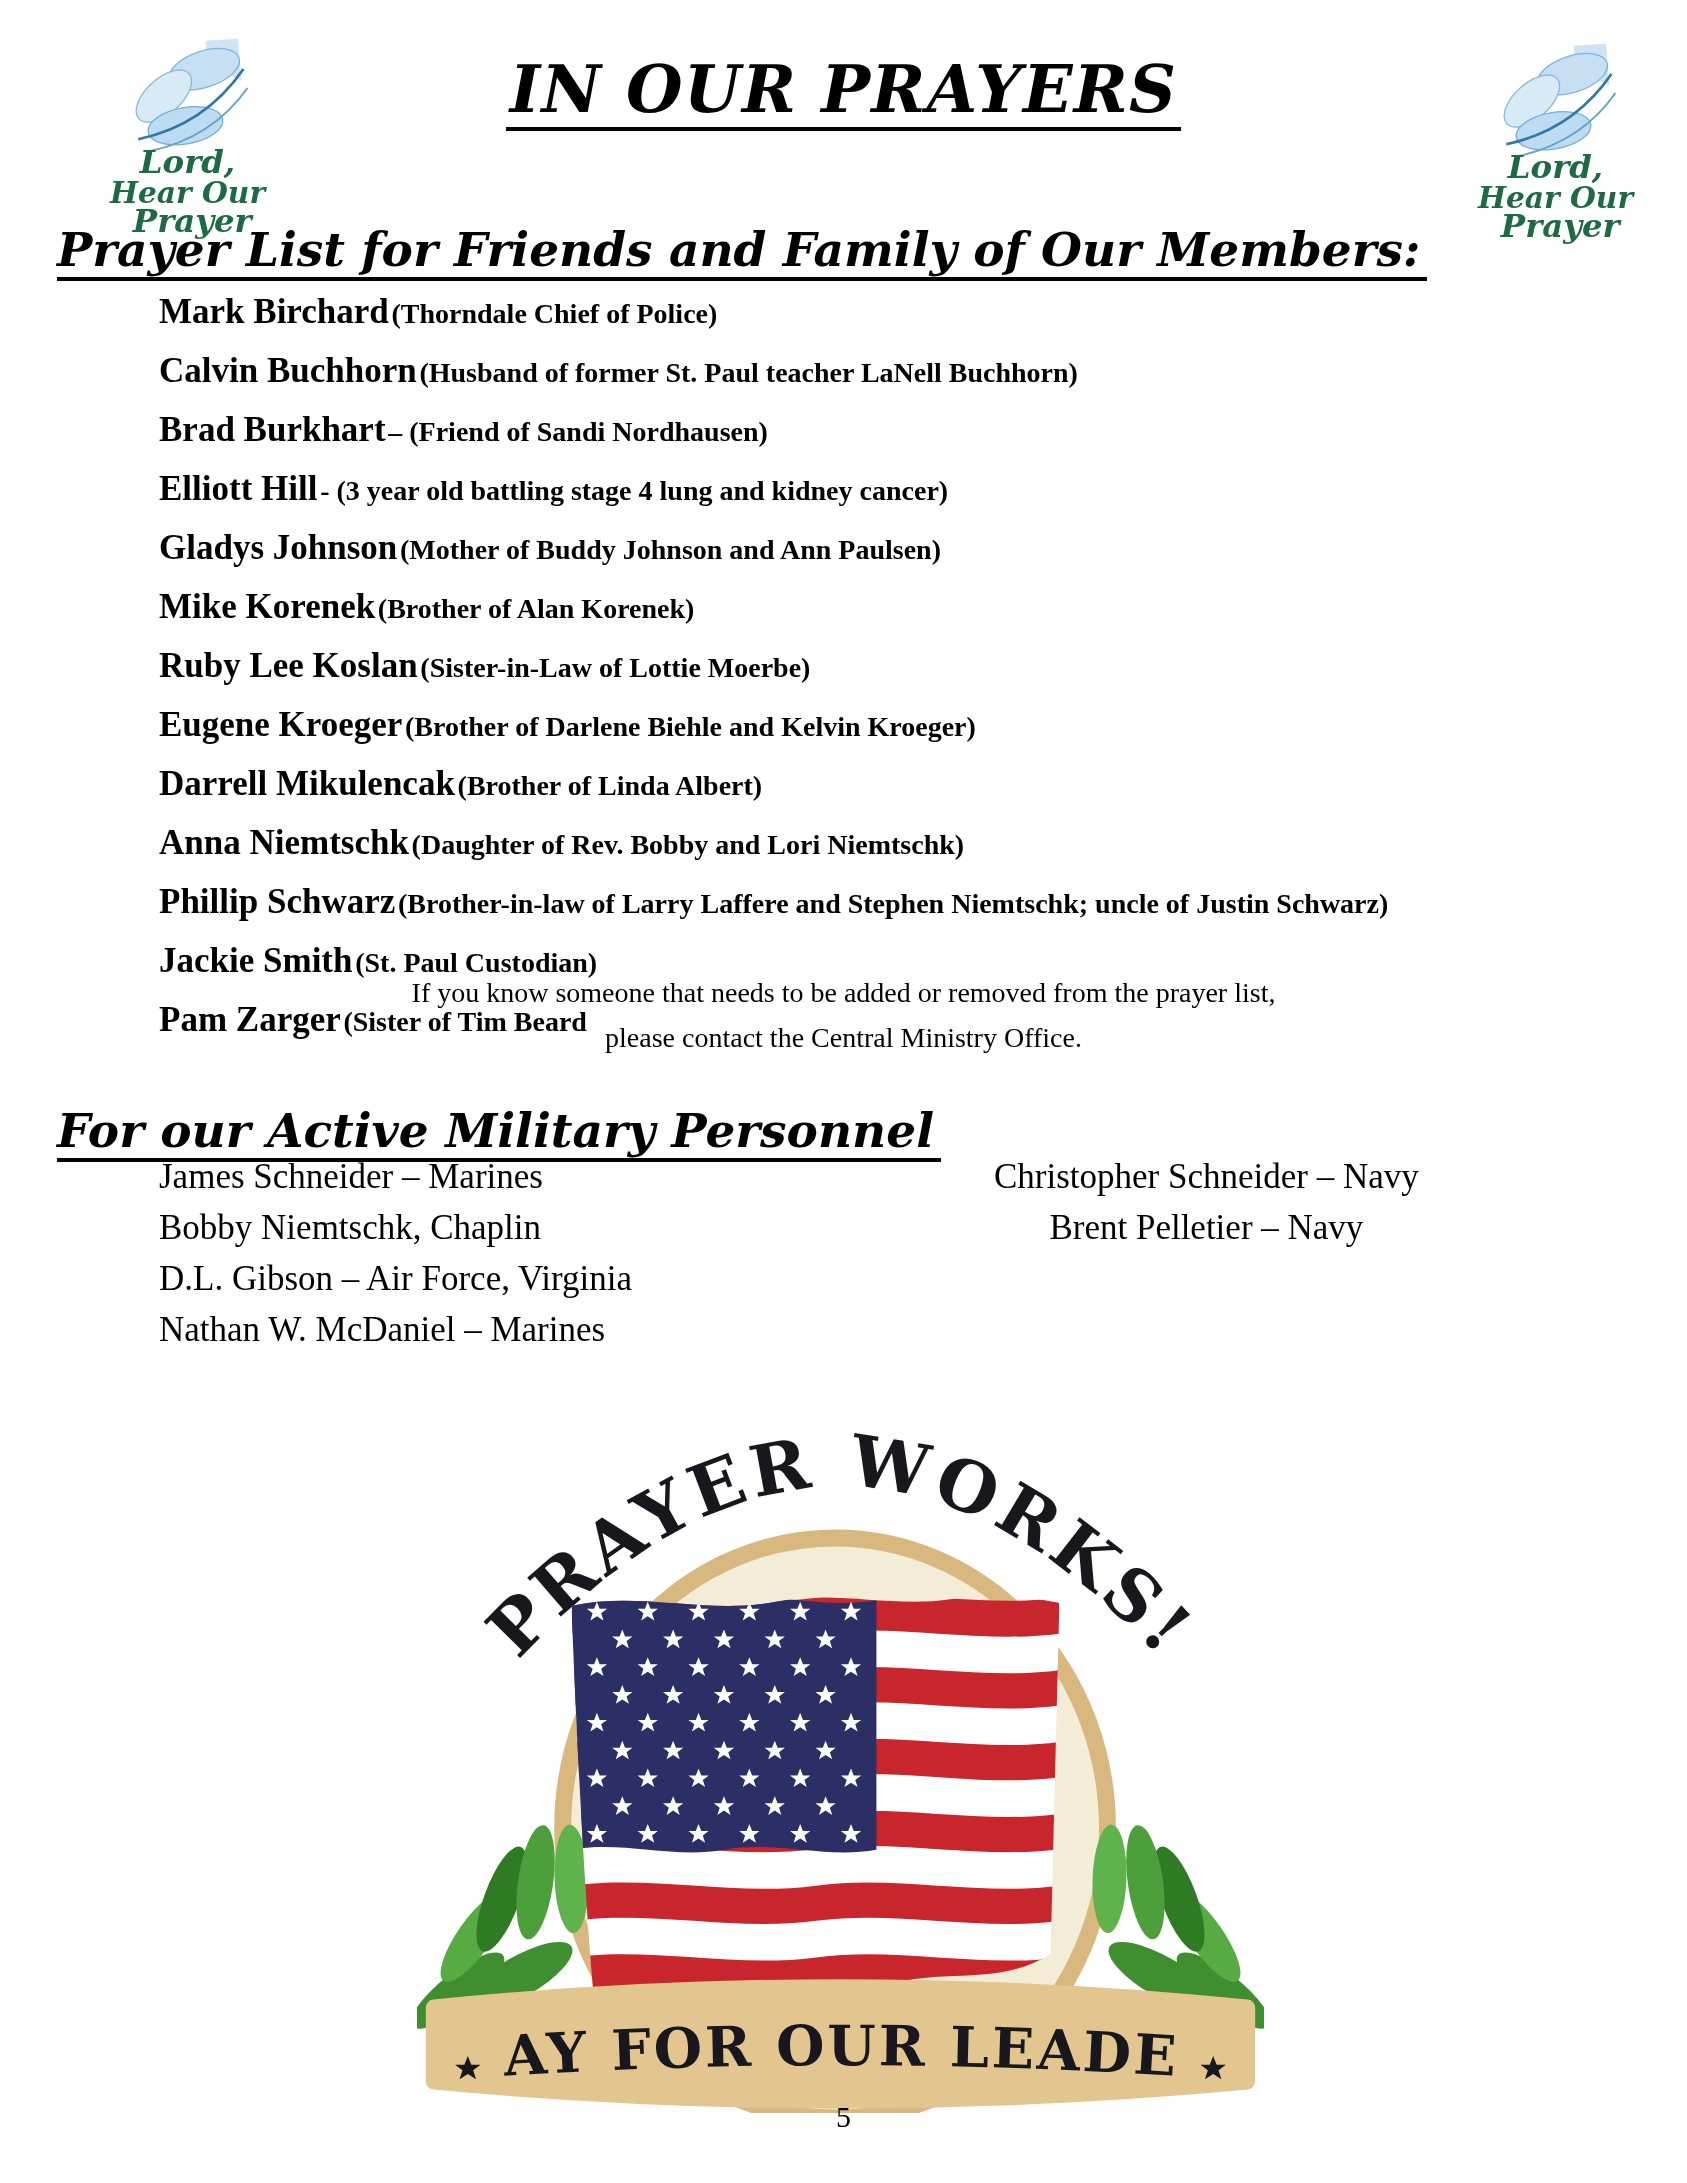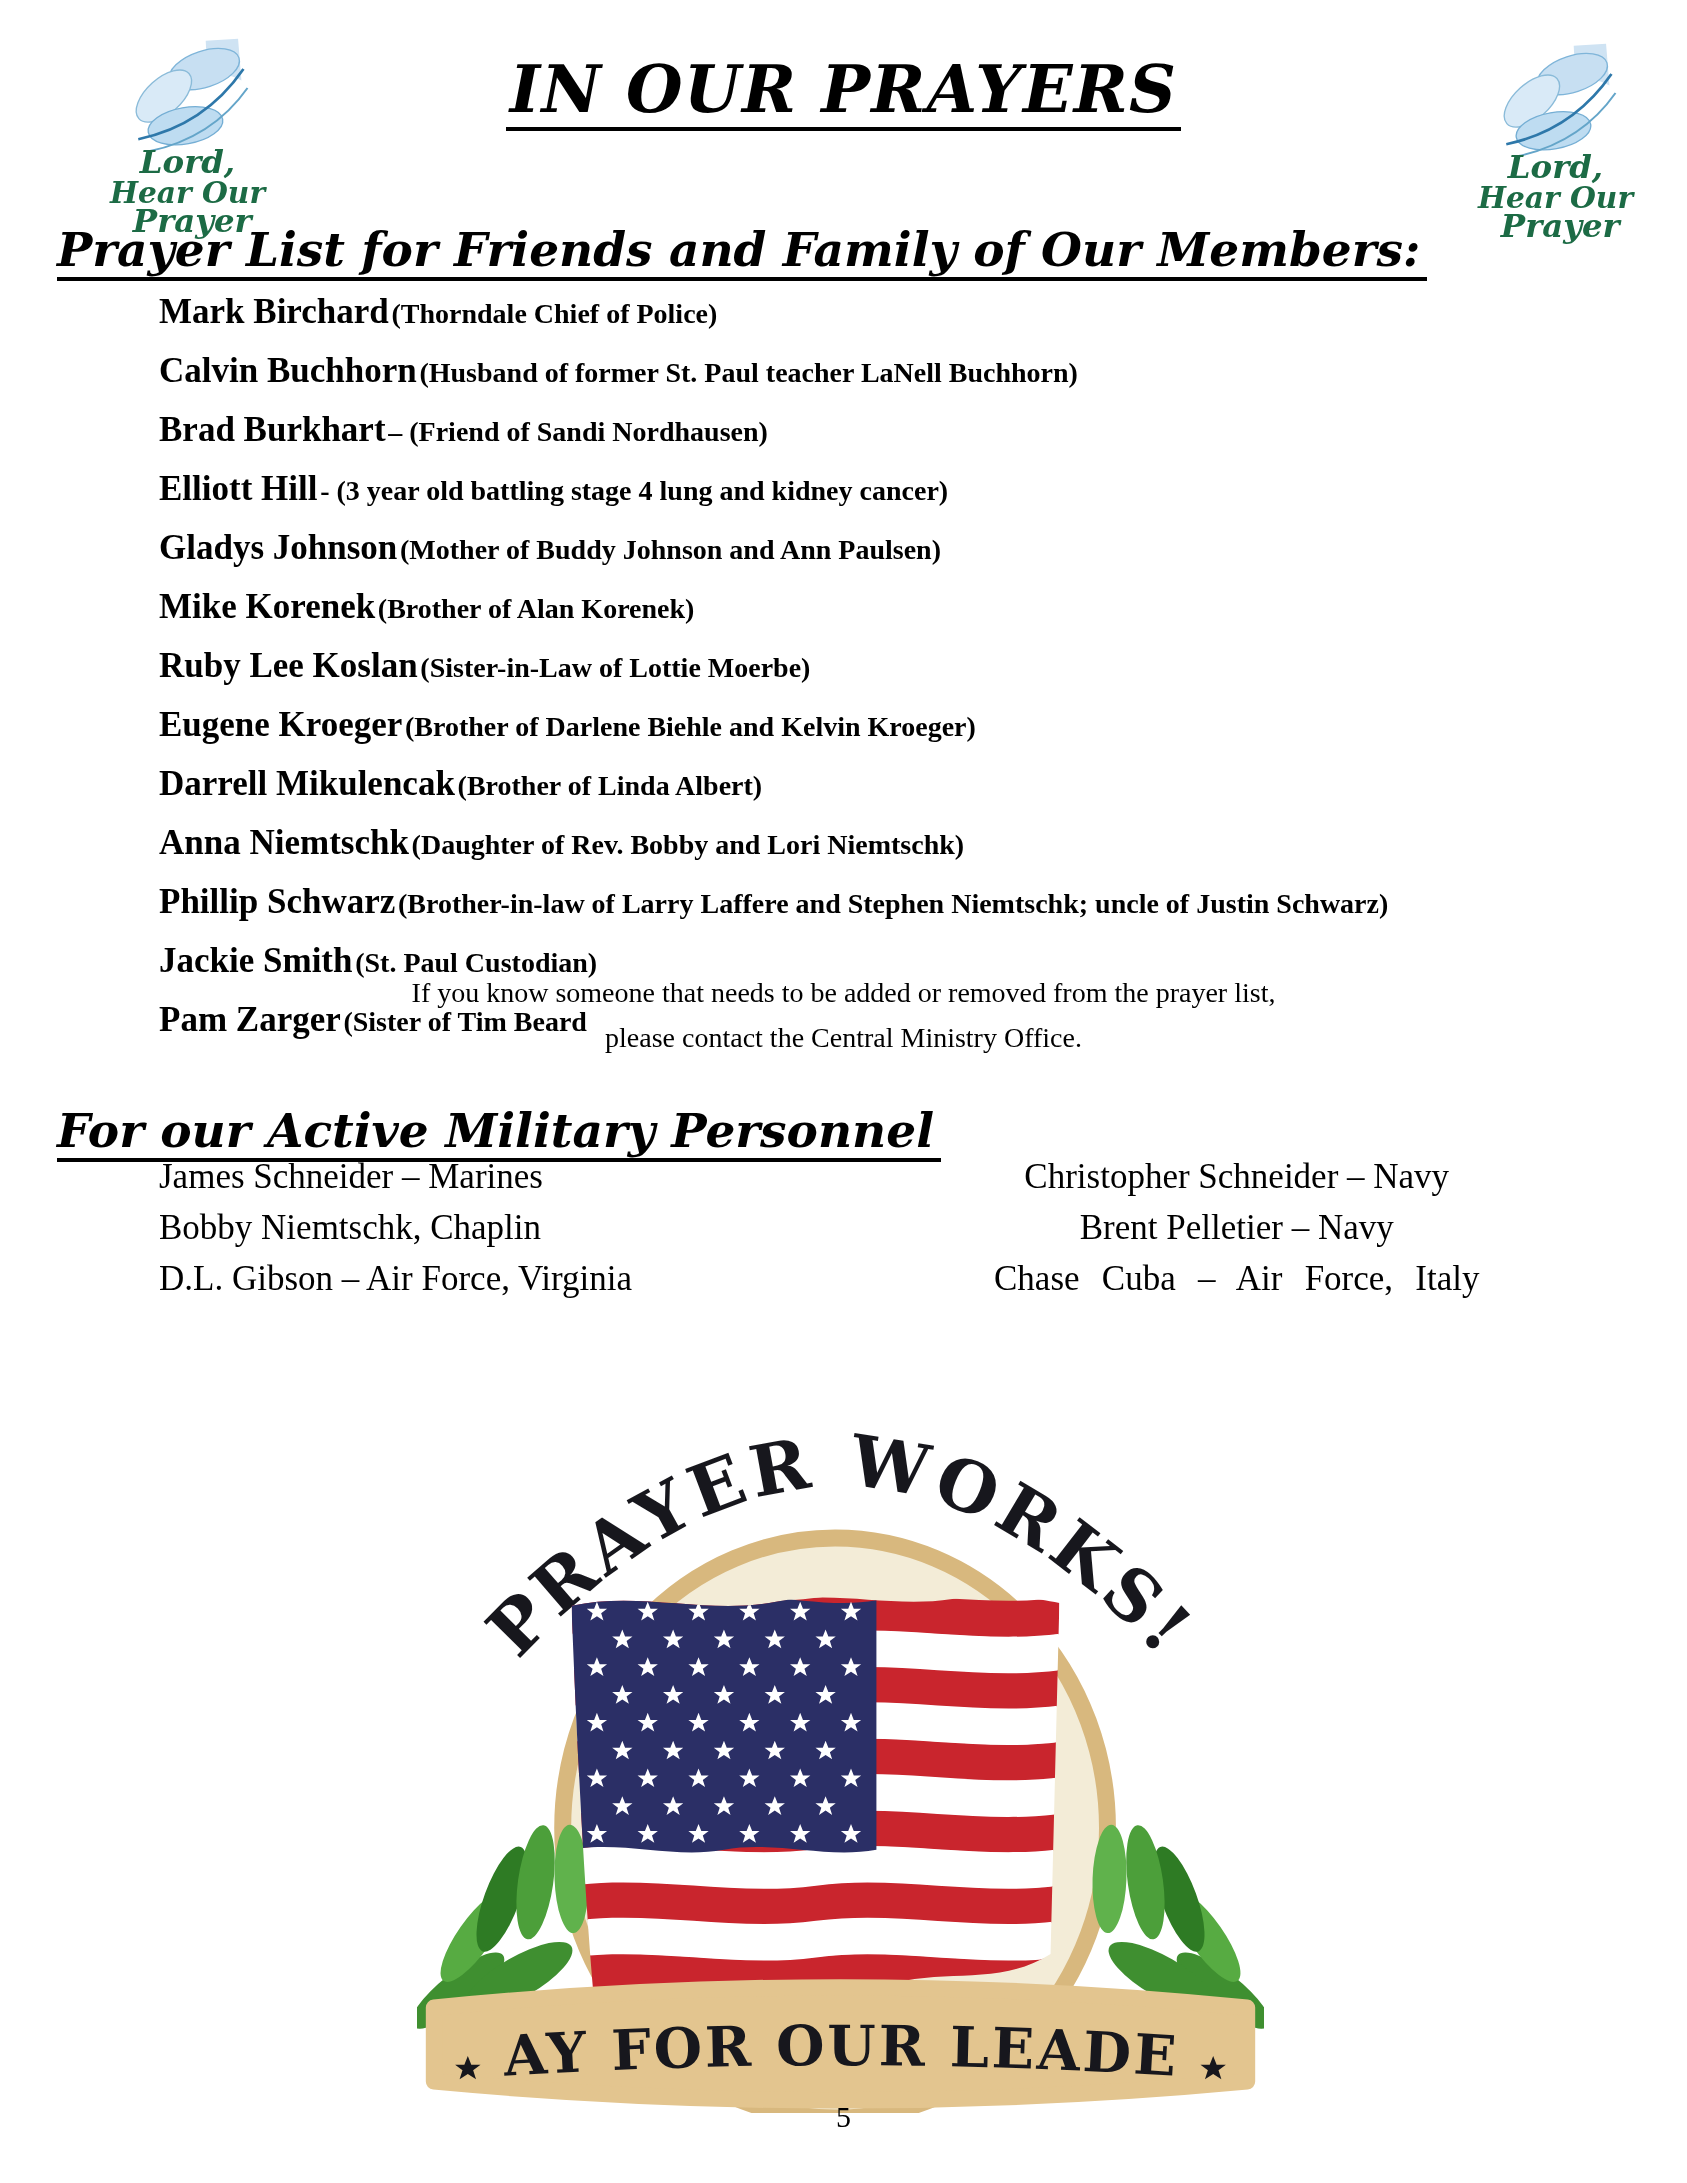--- a/index.html
+++ b/index.html
@@ -114,25 +114,25 @@
     <div>If you know someone that needs to be added or removed from the prayer list,</div>
     <div>please contact the Central Ministry Office.</div>
   </div>
 
   <div class="section-heading heading-military">For our Active Military Personnel</div>
 
   <ul class="mil mil-left">
     <li>James Schneider – Marines</li>
     <li>Bobby Niemtschk, Chaplin</li>
     <li>D.L. Gibson – Air Force, Virginia</li>
+    <li>Nathan W. McDaniel – Marines</li>
   </ul>
   <ul class="mil mil-right">
     <li>Christopher Schneider – Navy</li>
     <li>Brent Pelletier – Navy</li>
-    <li>Chase Cuba – Air Force, Italy</li>
   </ul>
 
   <div class="emblem">
     <svg viewBox="0 0 1250 1060" width="847" height="719">
       <defs>
         <path id="topArc" d="M150,392 Q625,-120 1100,392"></path>
         <path id="bannerArc" d="M95,1008 Q625,972 1155,1008"></path>
         <path id="st" d="M0,-15 L4.1,-4.6 L15,-4.6 L6.3,2 L9.7,12.6 L0,6.3 L-9.7,12.6 L-6.3,2 L-15,-4.6 L-4.1,-4.6 Z"></path>
         <path id="band" d="M0,0 C120,-16 240,16 361,0 C480,-16 600,16 722,0 L722,54 C600,70 480,38 361,54 C240,70 120,38 0,54 Z"></path>
         <clipPath id="flagClip">

